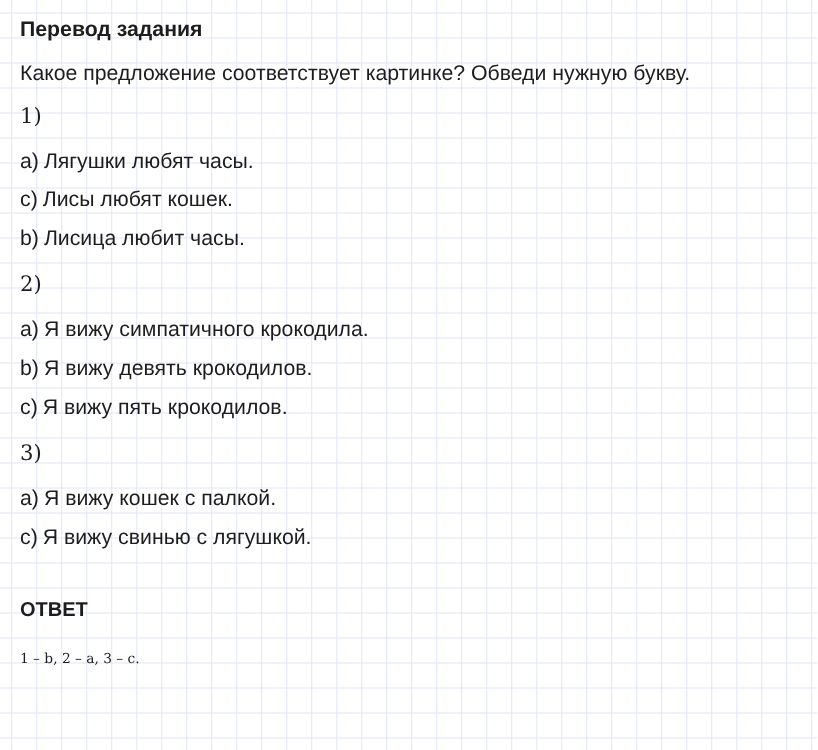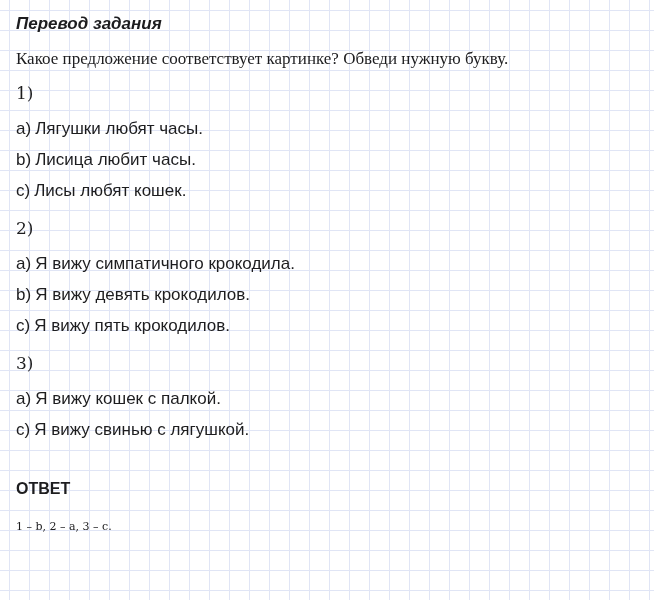--- a/index.html
+++ b/index.html
@@ -18,27 +18,25 @@
     background-image:
       linear-gradient(to right, #e0e5f5 1px, transparent 1px),
       linear-gradient(to bottom, #e0e5f5 1px, transparent 1px);
     background-size: 20px 20px;
     background-position: 9px 10px;
   }
   .heading {
     font-size: 17px;
     line-height: 24px;
     font-weight: bold;
-    font-style: italic;
   }
   .question {
     margin-top: 11px;
     font-size: 17px;
     line-height: 24px;
-    font-family: Liberation Serif, serif;
   }
   .section-number {
     margin-top: 10px;
     font-family: "DejaVu Serif", "Liberation Serif", serif;
     font-size: 17px;
     line-height: 24px;
   }
   ul.options {
     margin-top: 8px;
     list-style: none;
@@ -67,22 +65,22 @@
 
 <div class="page">
 
   <div class="heading">Перевод задания</div>
 
   <div class="question">Какое предложение соответствует картинке? Обведи нужную букву.</div>
 
   <div class="section-number">1)</div>
   <ul class="options">
     <li><span class="opt-label">a)</span><span>Лягушки любят часы.</span></li>
+    <li><span class="opt-label">c)</span><span>Лисы любят кошек.</span></li>
     <li><span class="opt-label">b)</span><span>Лисица любит часы.</span></li>
-    <li><span class="opt-label">c)</span><span>Лисы любят кошек.</span></li>
   </ul>
 
   <div class="section-number">2)</div>
   <ul class="options">
     <li><span class="opt-label">a)</span><span>Я вижу симпатичного крокодила.</span></li>
     <li><span class="opt-label">b)</span><span>Я вижу девять крокодилов.</span></li>
     <li><span class="opt-label">c)</span><span>Я вижу пять крокодилов.</span></li>
   </ul>
 
   <div class="section-number">3)</div>

